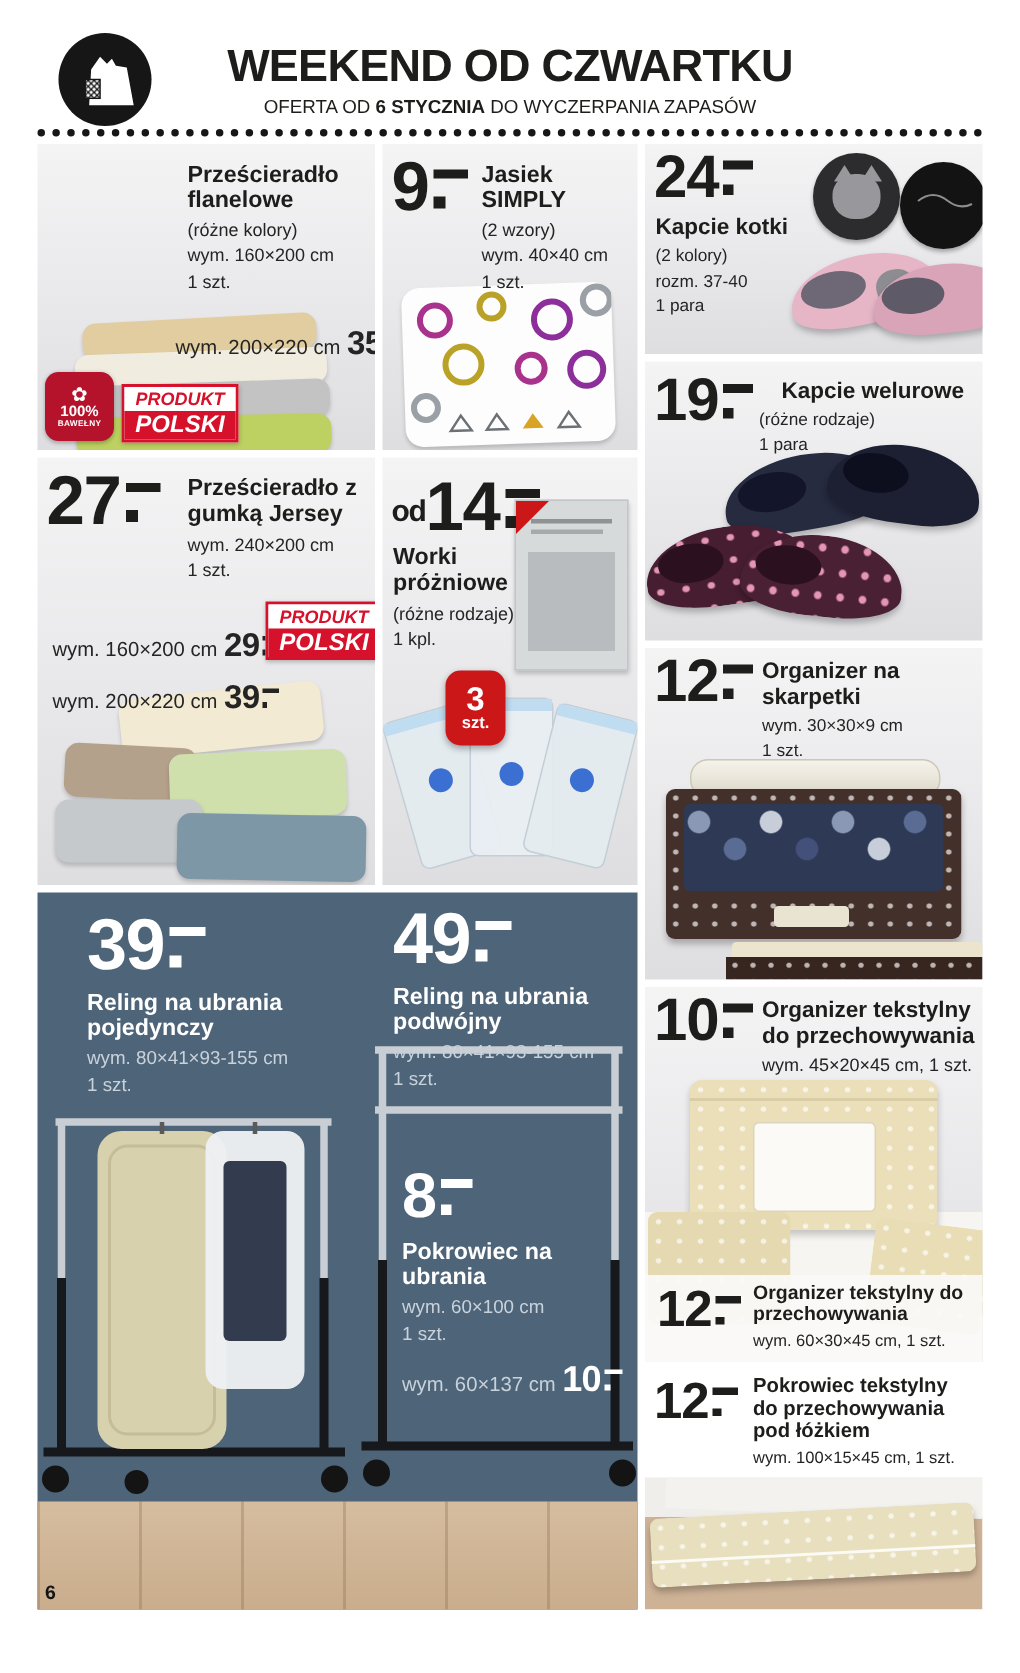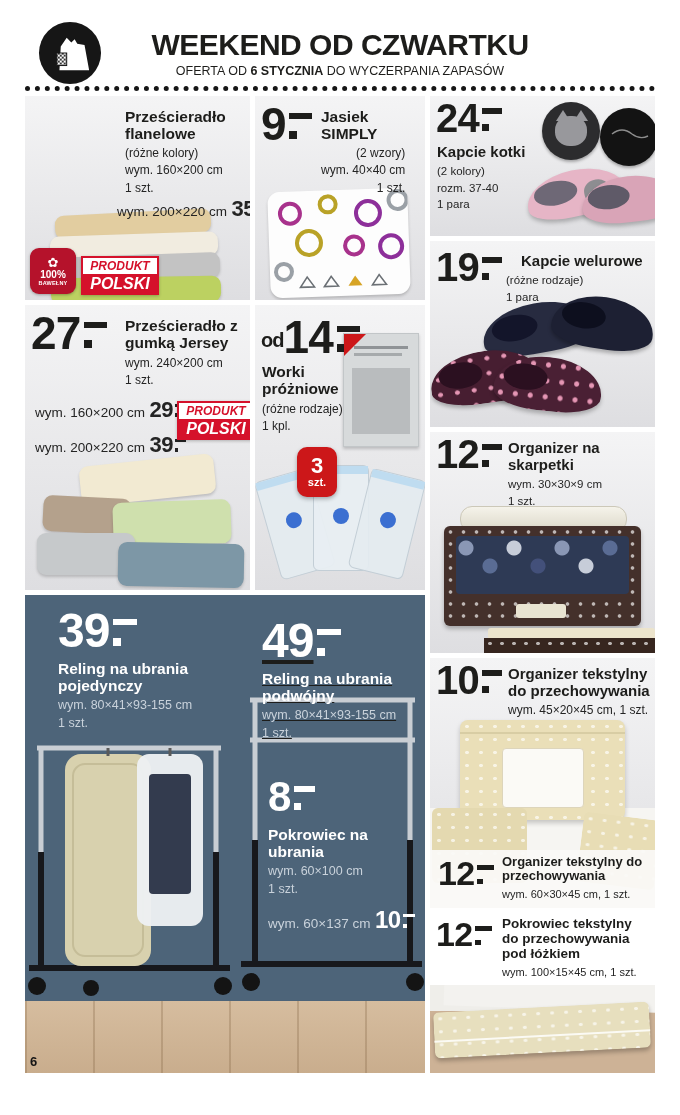--- a/index.html
+++ b/index.html
@@ -12,21 +12,21 @@
   .tile.white-tile{background:#ffffff;}
   .price{font-weight:bold;line-height:.9;letter-spacing:-.02em;color:#1d1d1b;white-space:nowrap;}
   .price.w{color:#ffffff;}
   .pname{font-weight:bold;line-height:1.1;color:#1d1d1b;}
   .pname.w{color:#ffffff;}
   .pmeta{line-height:1.45;color:#242424;}
   .pmeta.wm{color:#c9d2db;}
   .pmark{position:relative;display:inline-block;width:.58em;height:.64em;margin-left:.06em;}
   .pmark::before{content:"";position:absolute;left:.02em;top:.05em;width:.5em;height:.14em;background:currentColor;}
   .pmark::after{content:"";position:absolute;left:.02em;bottom:.02em;width:.17em;height:.17em;background:currentColor;}
-  .altline{white-space:nowrap;color:#242424;}
+  .altline{white-space:nowrap;color:#242424;margin-top:20px;}
   .altline .lb{font-size:13.5px;}
   .altline .ap{font-weight:bold;font-size:22px;letter-spacing:-.02em;}
   .rrect{position:absolute;border-radius:9px;box-shadow:0 2px 3px rgba(0,0,0,.18);}
   .badge-pp{position:absolute;width:74px;border:2px solid #d5112b;background:#fff;text-align:center;
             box-shadow:0 1px 3px rgba(0,0,0,.25);font-style:italic;}
   .badge-pp .t{color:#d5112b;font-weight:bold;font-size:12px;line-height:16px;background:#fff;}
   .badge-pp .b{color:#fff;font-weight:bold;font-size:16px;line-height:19px;background:#d5112b;}
   .badge-cotton{position:absolute;width:46px;height:46px;border-radius:9px;background:#b5122b;color:#fff;
             display:flex;flex-direction:column;align-items:center;justify-content:center;
             box-shadow:0 1px 3px rgba(0,0,0,.3);}
@@ -114,21 +114,21 @@
             <path d="M54 96 l7 -10 l7 10 z"></path>
           <path d="M102 96 l7 -10 l7 10 z"></path>
         </g>
         <path d="M78 96 l7 -10 l7 10 z" fill="#d7a425"></path>
       </svg>
     </div>
     <div class="abs price" style="left:6px;top:8px;font-size:46px;">
       <span>9</span><span class="pmark"></span>
     </div>
     <div class="abs pname" style="left:66px;top:12px;width:80px;font-size:15.5px;">Jasiek SIMPLY</div>
-    <div class="abs pmeta" style="left:66px;top:49px;font-size:12px;text-align:right;">
+    <div class="abs pmeta" style="left:66px;top:49px;font-size:12px;">
       <div>(2 wzory)</div>
       <div>wym. 40×40 cm</div>
       <div>1 szt.</div>
     </div>
   </div>
 
   <div class="tile" style="left:430px;top:96px;width:225px;height:140px;">
     <div class="abs" style="left:112px;top:6px;width:58px;height:58px;border-radius:50%;background:#2c2c2e;box-shadow:0 2px 3px rgba(0,0,0,.3);">
       <div class="abs" style="left:13px;top:14px;width:32px;height:30px;border-radius:46%;background:#98989c;"></div>
       <div class="abs" style="left:14px;top:8px;width:0;height:0;border-left:7px solid transparent;border-right:7px solid transparent;border-bottom:11px solid #98989c;"></div>
@@ -319,21 +319,21 @@
       <div class="price w" style="font-size:48px;">
         <span>39</span><span class="pmark"></span>
       </div>
       <div class="pname w" style="font-size:15.5px;margin-top:8px;">Reling na ubrania pojedynczy</div>
       <div class="pmeta wm" style="font-size:12.5px;margin-top:2px;">
         <div>wym. 80×41×93-155 cm</div>
         <div>1 szt.</div>
       </div>
     </div>
 
-    <div class="abs" style="left:237px;top:24px;z-index:2;width:160px;text-decoration:underline;">
+    <div class="abs" style="left:237px;top:10px;z-index:2;width:160px;">
       <div class="price w" style="font-size:48px;">
         <span>49</span><span class="pmark"></span>
       </div>
       <div class="pname w" style="font-size:15.5px;margin-top:8px;">Reling na ubrania podwójny</div>
       <div class="pmeta wm" style="font-size:12.5px;margin-top:2px;">
         <div>wym. 80×41×93-155 cm</div>
         <div>1 szt.</div>
       </div>
     </div>
 

